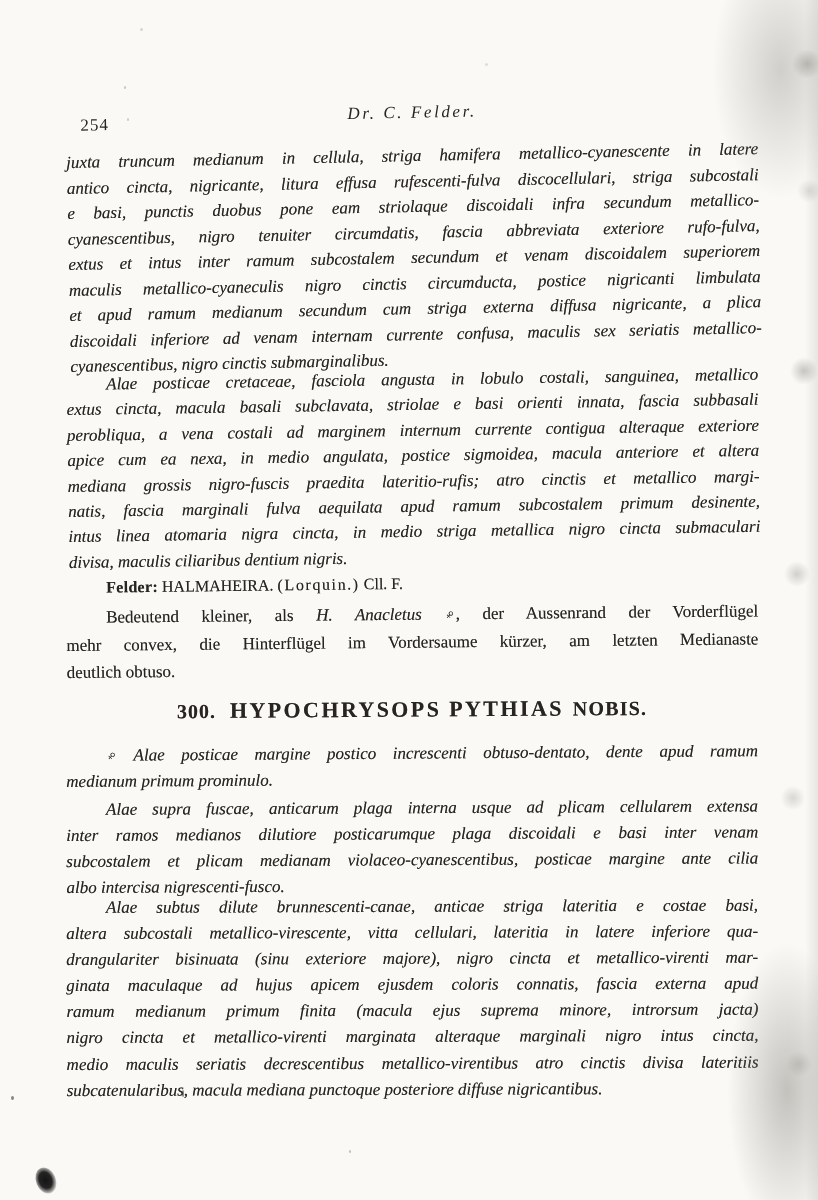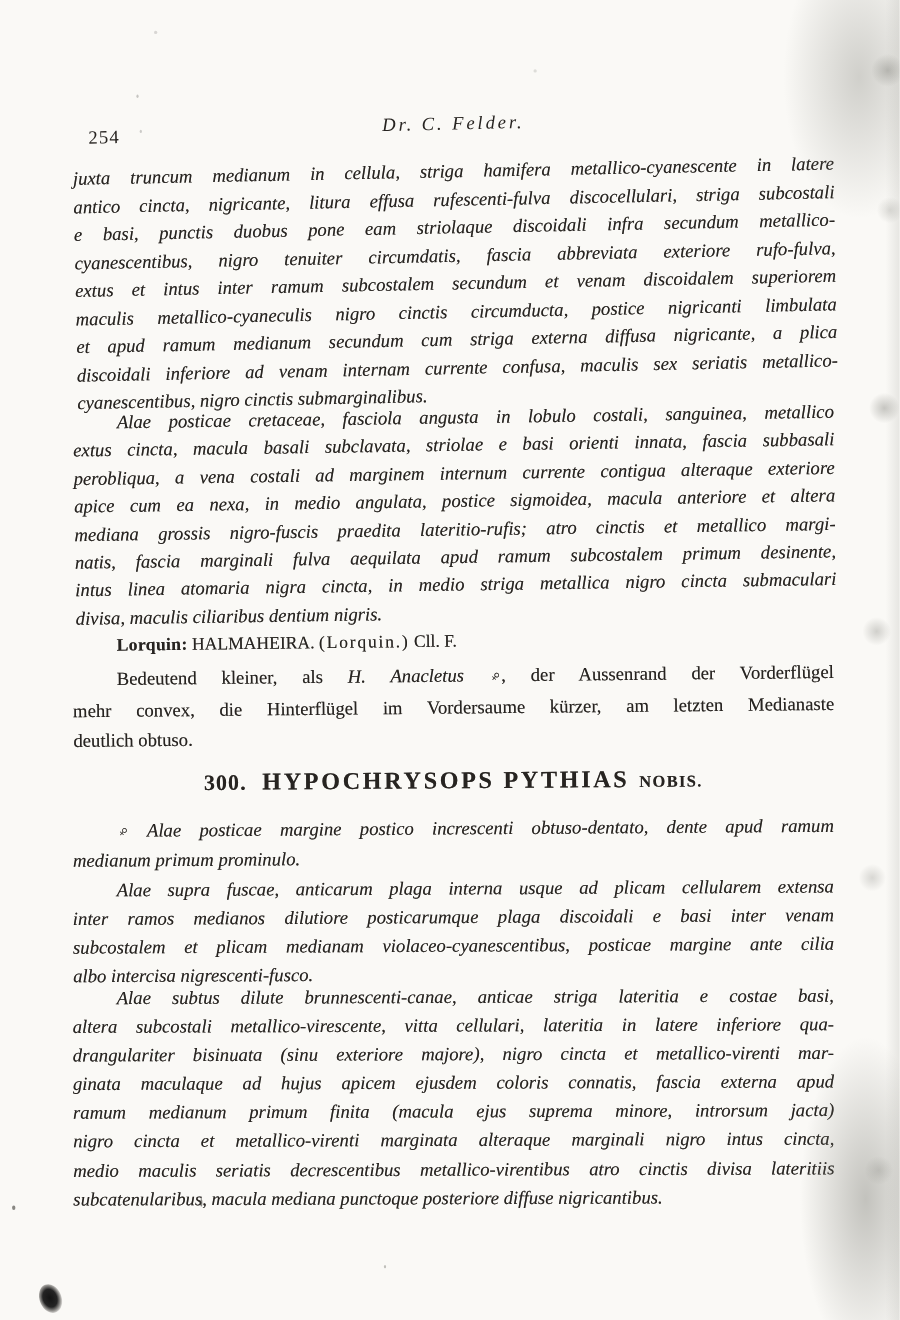--- a/index.html
+++ b/index.html
@@ -30,21 +30,21 @@
   .pagenum{position:absolute;left:14px;top:6px;font-size:17px;letter-spacing:1px;}
   .running-title{display:block;text-align:center;font-style:italic;font-size:17px;letter-spacing:2.6px;}
   
   .species-heading{
     position:absolute;top:699px;left:66px;width:692px;text-align:center;
     transform:rotate(-0.4deg);transform-origin:0 0;white-space:nowrap;
     text-shadow:0 0 .35px rgba(40,36,32,.55);
   }
   .h-num{font-size:20px;font-weight:bold;margin-right:14px;letter-spacing:1px;}
   .h-name{font-size:22px;font-weight:bold;letter-spacing:2.4px;}
-  .h-author{font-size:15px;font-weight:bold;margin-left:9px;letter-spacing:1.2px;}
+  .h-author{font-size:20px;font-weight:bold;margin-left:9px;letter-spacing:1.2px;}
   
   .smudge{position:absolute;border-radius:50%;
     background:radial-gradient(circle,rgba(125,125,118,.42) 0%,rgba(125,125,118,0) 68%);}
   .corner-tr{position:absolute;right:-38px;top:-70px;width:150px;height:280px;
     background:radial-gradient(ellipse,rgba(150,150,143,.42),rgba(150,150,143,0) 65%);}
   .corner-br{position:absolute;right:-34px;bottom:-50px;width:130px;height:320px;
     background:radial-gradient(ellipse,rgba(140,140,133,.5),rgba(140,140,133,0) 65%);}
   .edge-strip{position:absolute;right:0;top:0;width:13px;height:100%;
     background:linear-gradient(to right,rgba(150,150,143,0),rgba(150,150,143,.2));}
   .ink-dot{position:absolute;left:36px;top:1167px;width:20px;height:27px;border-radius:50%;
@@ -79,21 +79,21 @@
       <div class="line jl"><span>extus cincta, macula basali subclavata, striolae e basi orienti innata, fascia subbasali</span></div>
       <div class="line jl"><span>perobliqua, a vena costali ad marginem internum currente contigua alteraque exteriore</span></div>
       <div class="line jl"><span>apice cum ea nexa, in medio angulata, postice sigmoidea, macula anteriore et altera</span></div>
       <div class="line jl"><span>mediana grossis nigro-fuscis praedita lateritio-rufis; atro cinctis et metallico margi-</span></div>
       <div class="line jl"><span>natis, fascia marginali fulva aequilata apud ramum subcostalem primum desinente,</span></div>
       <div class="line jl"><span>intus linea atomaria nigra cincta, in medio striga metallica nigro cincta submaculari</span></div>
       <div class="line"><span>divisa, maculis ciliaribus dentium nigris.</span></div>
     </div>
 
   <div class="block rom" style="top:577px;font-size:16px;line-height:22px;transform:rotate(-0.7deg);">
-      <div class="line ind"><span class="seg-b">Lorquin:</span><span> HALMAHEIRA. </span><span class="seg-sp">(Lorquin.)</span><span> Cll. F.</span></div>
+      <div class="line ind"><span class="seg-b">Felder:</span><span> HALMAHEIRA. </span><span class="seg-sp">(Lorquin.)</span><span> Cll. F.</span></div>
     </div>
 
   <div class="block rom" style="top:604px;line-height:27px;transform:rotate(-0.55deg);">
       <div class="line jl ind"><span>Bedeutend kleiner, als </span><span class="seg-i">H. Anacletus</span><span> </span><span class="seg-sym">♀</span><span>, der Aussenrand der Vorderflügel</span></div>
       <div class="line jl"><span>mehr convex, die Hinterflügel im Vordersaume kürzer, am letzten Medianaste</span></div>
       <div class="line"><span>deutlich obtuso.</span></div>
     </div>
 
   <div class="species-heading">
     <span class="h-num">300.</span><span class="h-name">HYPOCHRYSOPS PYTHIAS</span><span class="h-author">NOBIS.</span>

